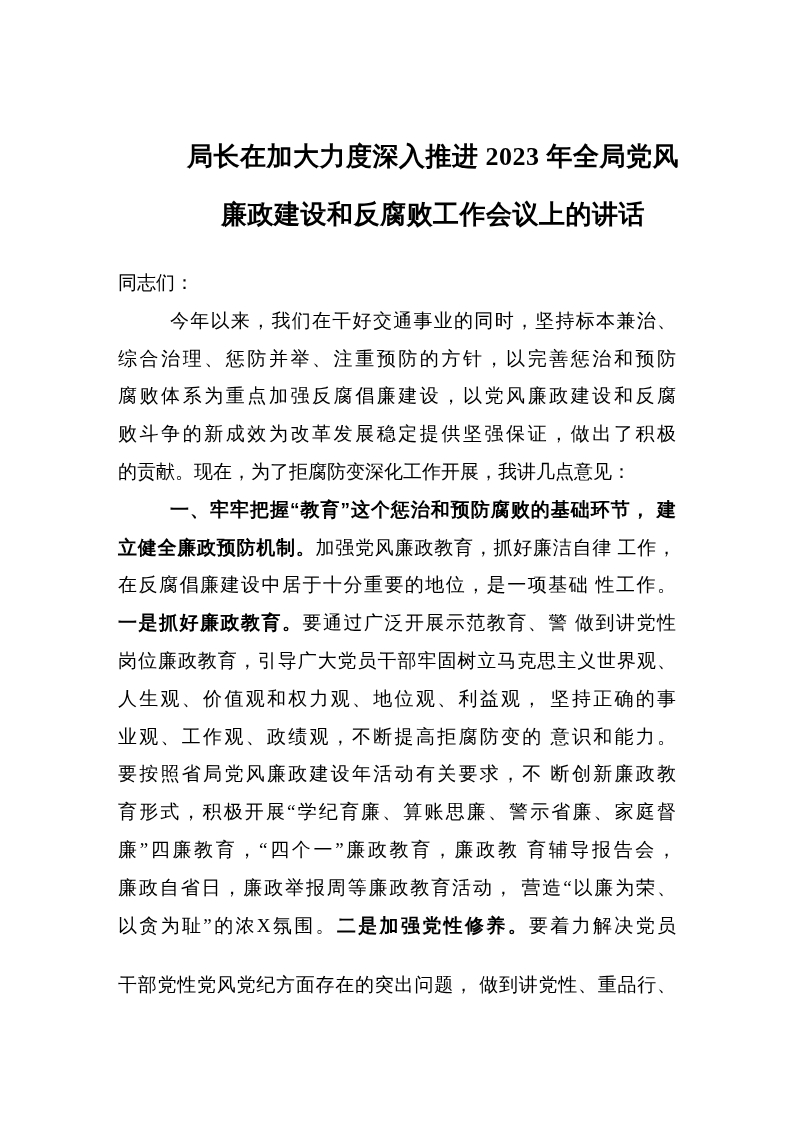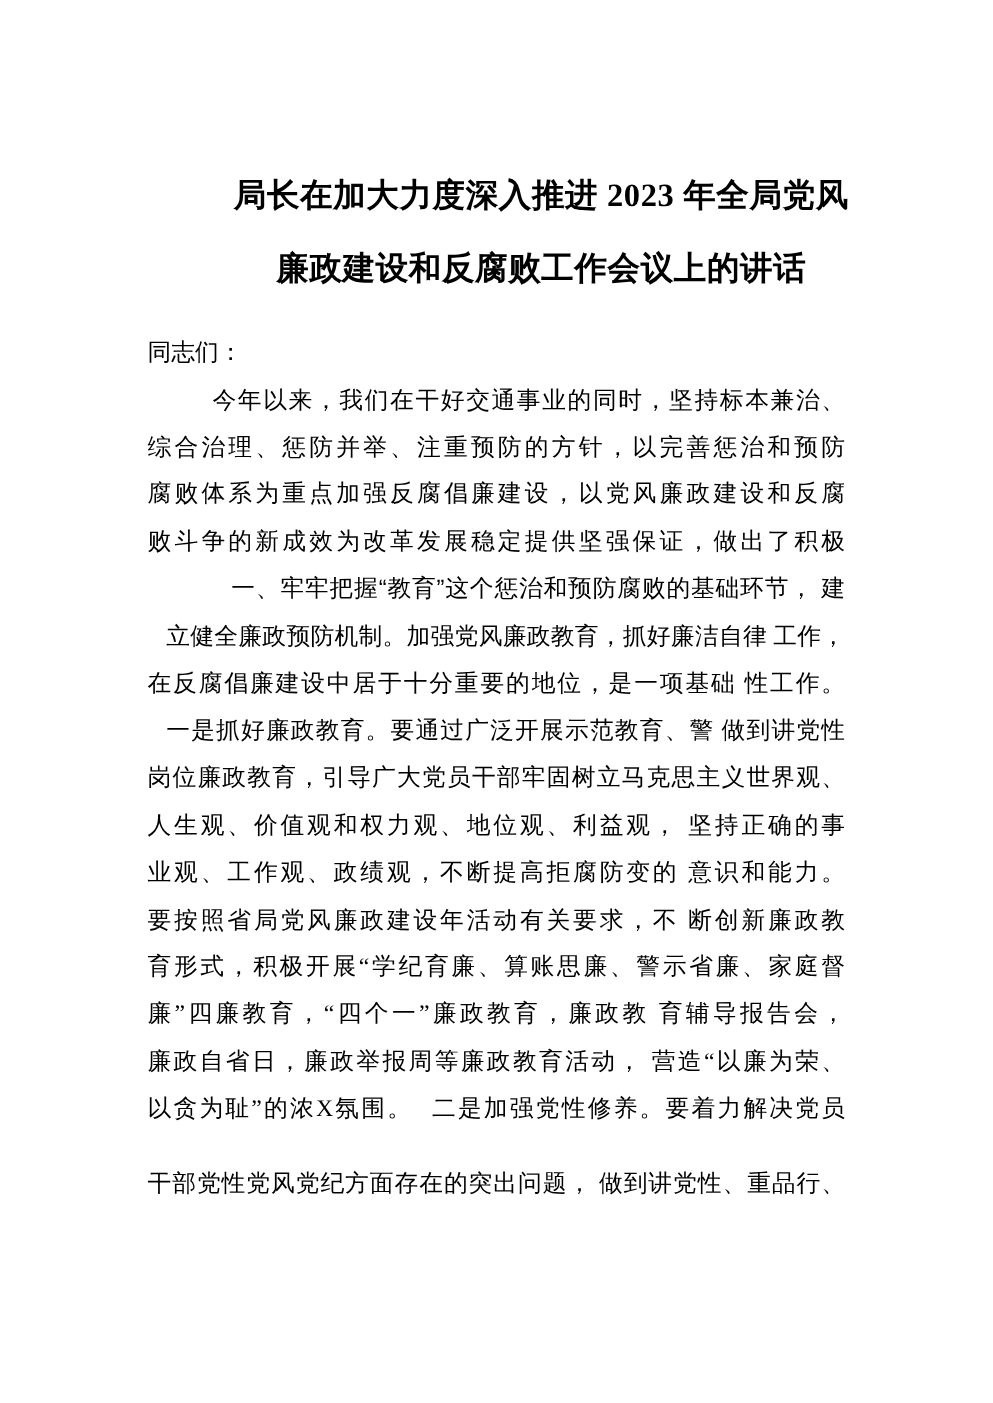--- a/index.html
+++ b/index.html
@@ -42,40 +42,40 @@
     text-align-last: justify;
     overflow: visible;
   }
   .line.last {
     text-align-last: left;
   }
   .line.indent { text-indent: 52px; }
   .line.gap { margin-top: 22px; }
   .hei {
     font-family: "Liberation Sans", "DejaVu Sans", sans-serif;
-    font-weight: 400;
-    margin-left: 15px;
+    font-weight: 700;
   }
 </style>
 </head>
 <body>
 
 <div class="page">
 
   <h1 class="doc-title">
     <div>局长在加大力度深入推进 2023 年全局党风</div>
     <div>廉政建设和反腐败工作会议上的讲话</div>
   </h1>
 
   <div class="doc-body">
     <p class="line last">同志们：</p>
     <p class="line indent">今年以来，我们在干好交通事业的同时，坚持标本兼治、</p>
     <p class="line">综合治理、惩防并举、注重预防的方针，以完善惩治和预防</p>
     <p class="line">腐败体系为重点加强反腐倡廉建设，以党风廉政建设和反腐</p>
     <p class="line">败斗争的新成效为改革发展稳定提供坚强保证，做出了积极</p>
+    <p class="line last">的贡献。现在，为了拒腐防变深化工作开展，我讲几点意见：</p>
 
     <p class="line indent hei">一、牢牢把握“教育”这个惩治和预防腐败的基础环节， 建</p>
 
     <p class="line"><span class="hei">立健全廉政预防机制。</span><span>加强党风廉政教育，抓好廉洁自律 工作，</span></p>
 
     <p class="line">在反腐倡廉建设中居于十分重要的地位，是一项基础 性工作。</p>
 
     <p class="line"><span class="hei">一是抓好廉政教育。</span><span>要通过广泛开展示范教育、警 做到讲党性</span></p>
 
     <p class="line">岗位廉政教育，引导广大党员干部牢固树立马克思主义世界观、</p>

